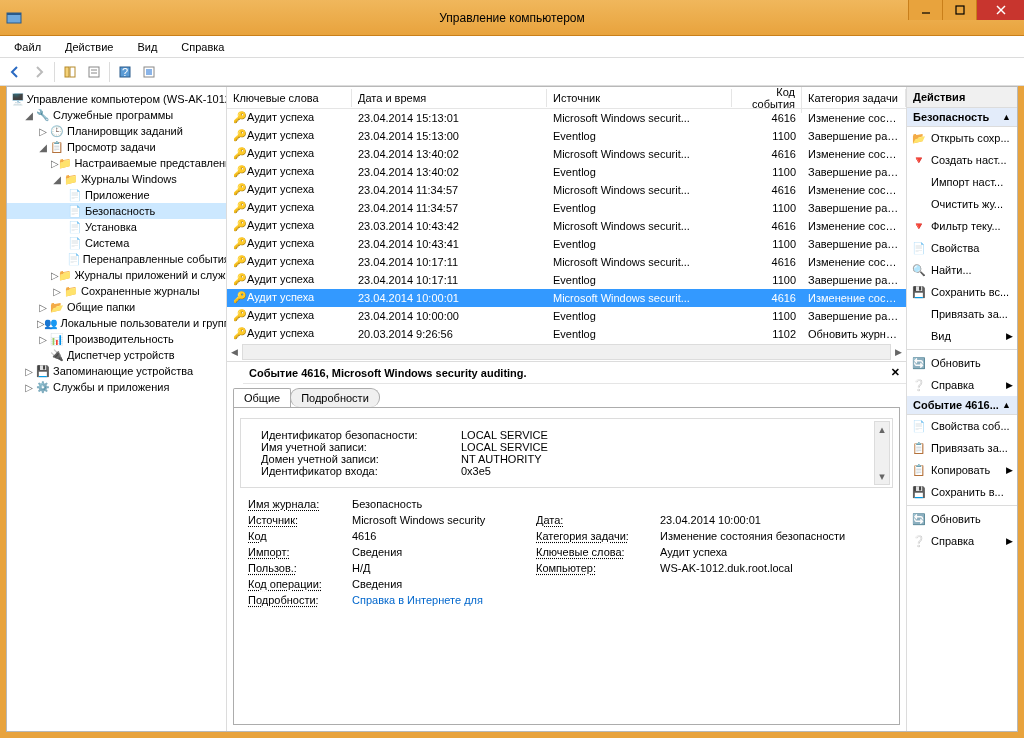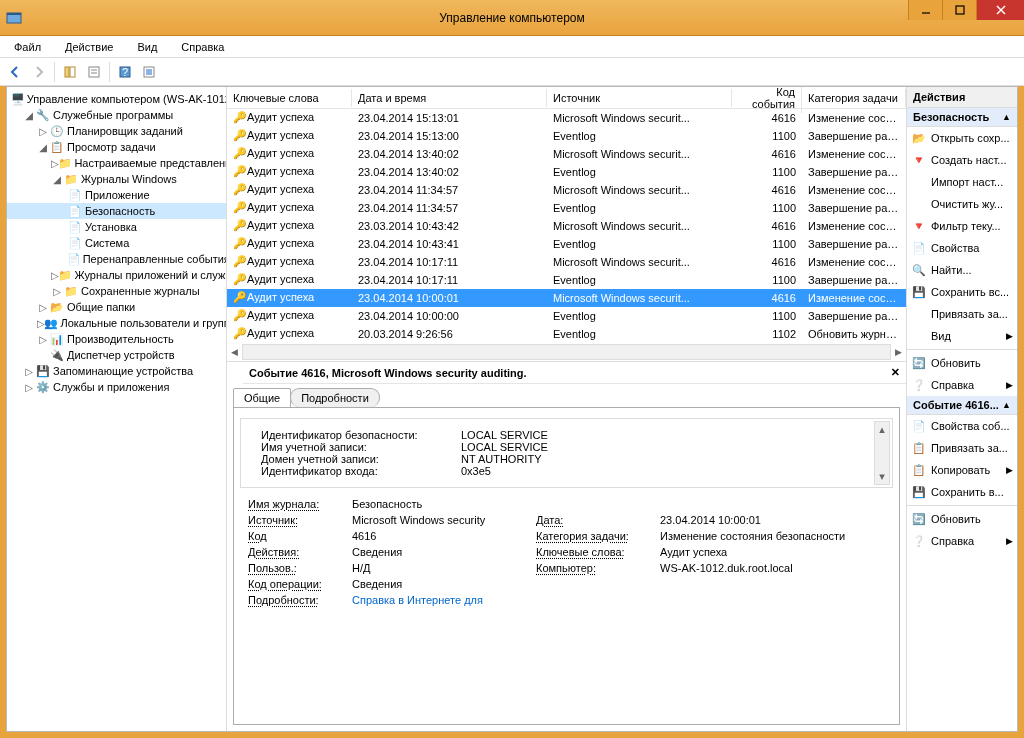--- a/index.html
+++ b/index.html
@@ -374,21 +374,21 @@
             <span></span>
             <span></span>
           <span class="label">Источник:</span>
             <span>Microsoft Windows security</span>
             <span class="label">Дата:</span>
             <span>23.04.2014 10:00:01</span>
           <span class="label">Код</span>
             <span>4616</span>
             <span class="label">Категория задачи:</span>
             <span>Изменение состояния безопасности</span>
-          <span class="label">Действия:</span>
+          <span class="label">Импорт:</span>
             <span>Сведения</span>
             <span class="label">Ключевые слова:</span>
             <span>Аудит успеха</span>
           <span class="label">Пользов.:</span>
             <span>Н/Д</span>
             <span class="label">Компьютер:</span>
             <span>WS-AK-1012.duk.root.local</span>
           <span class="label">Код операции:</span>
             <span>Сведения</span>
             <span></span>

